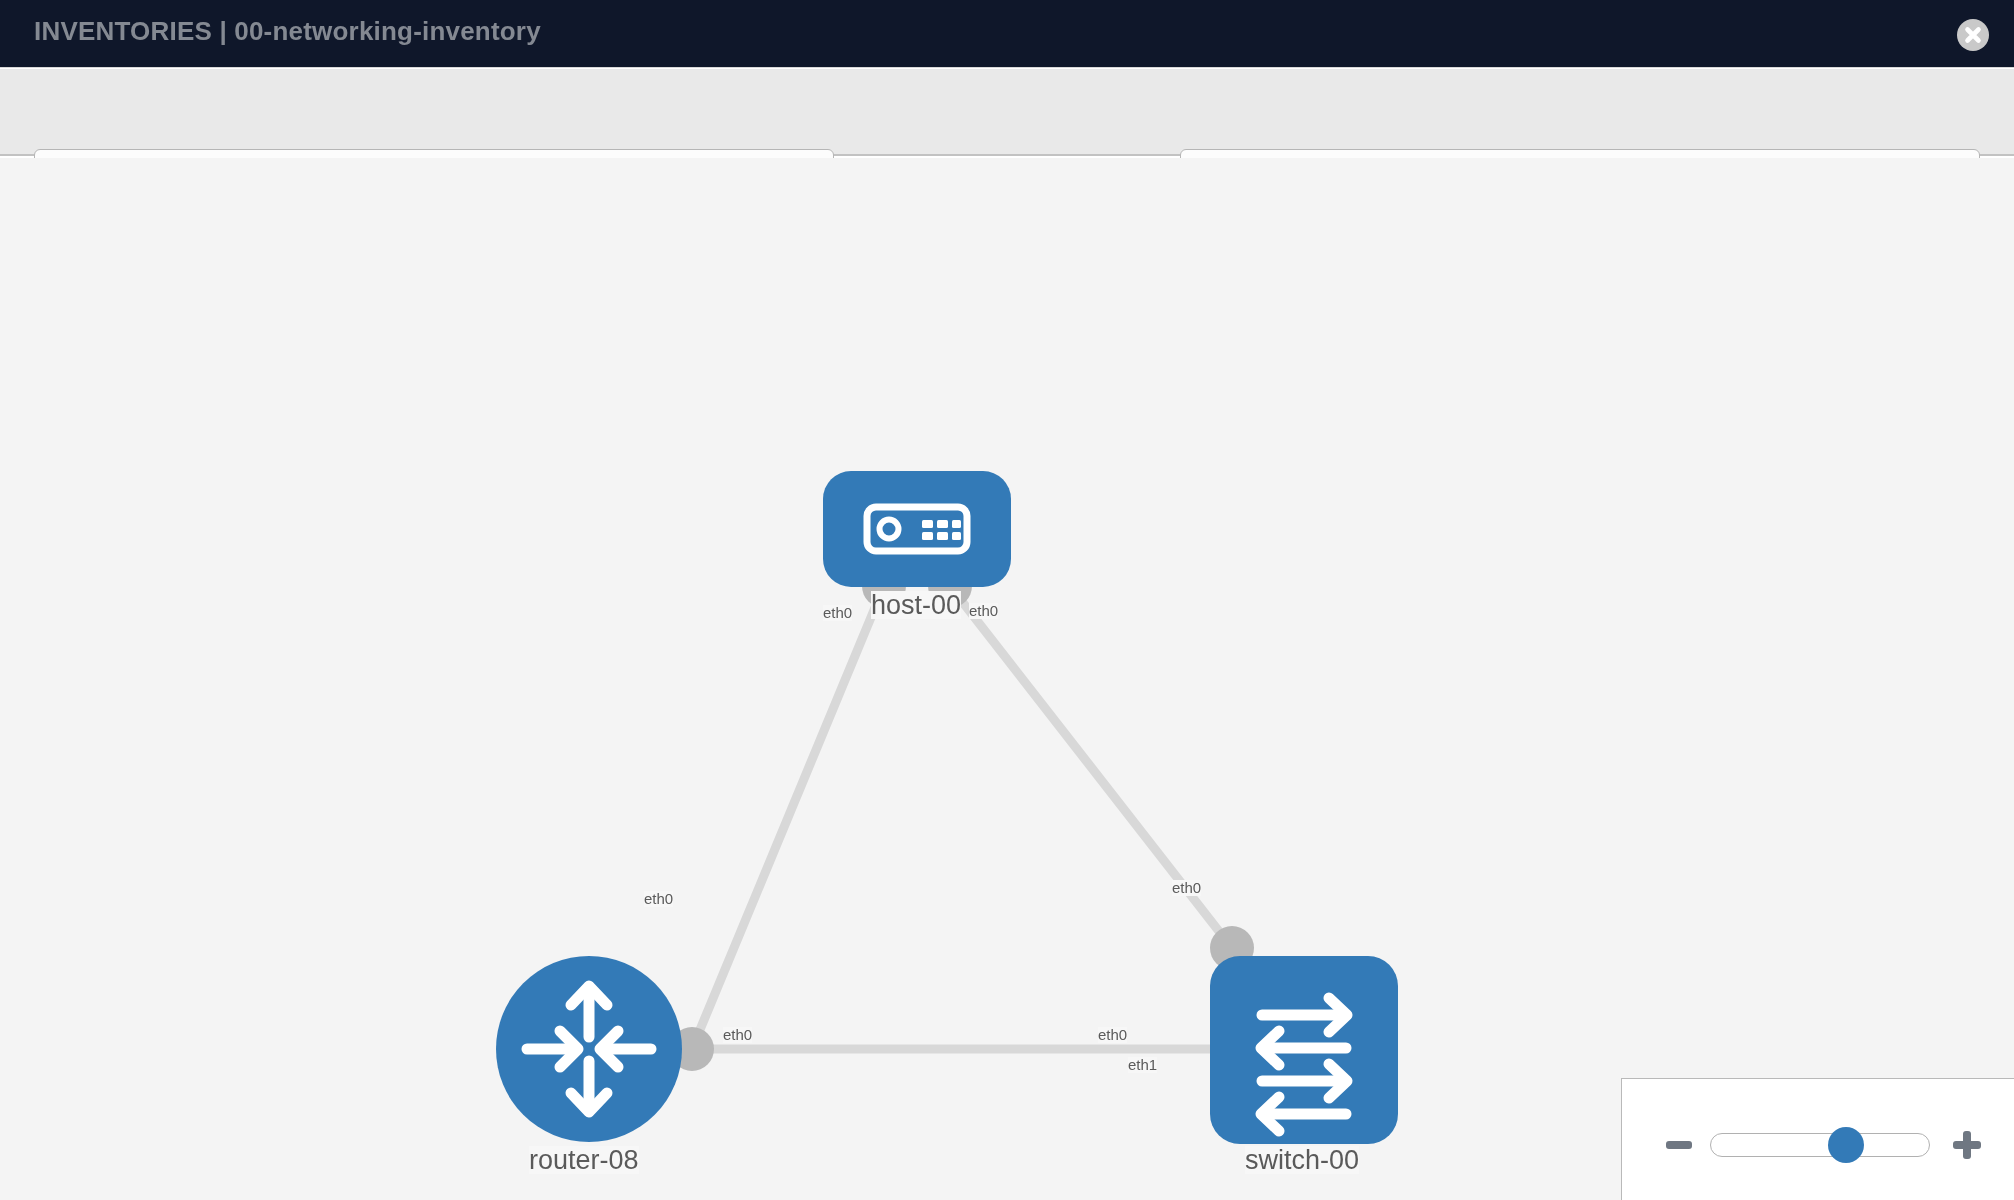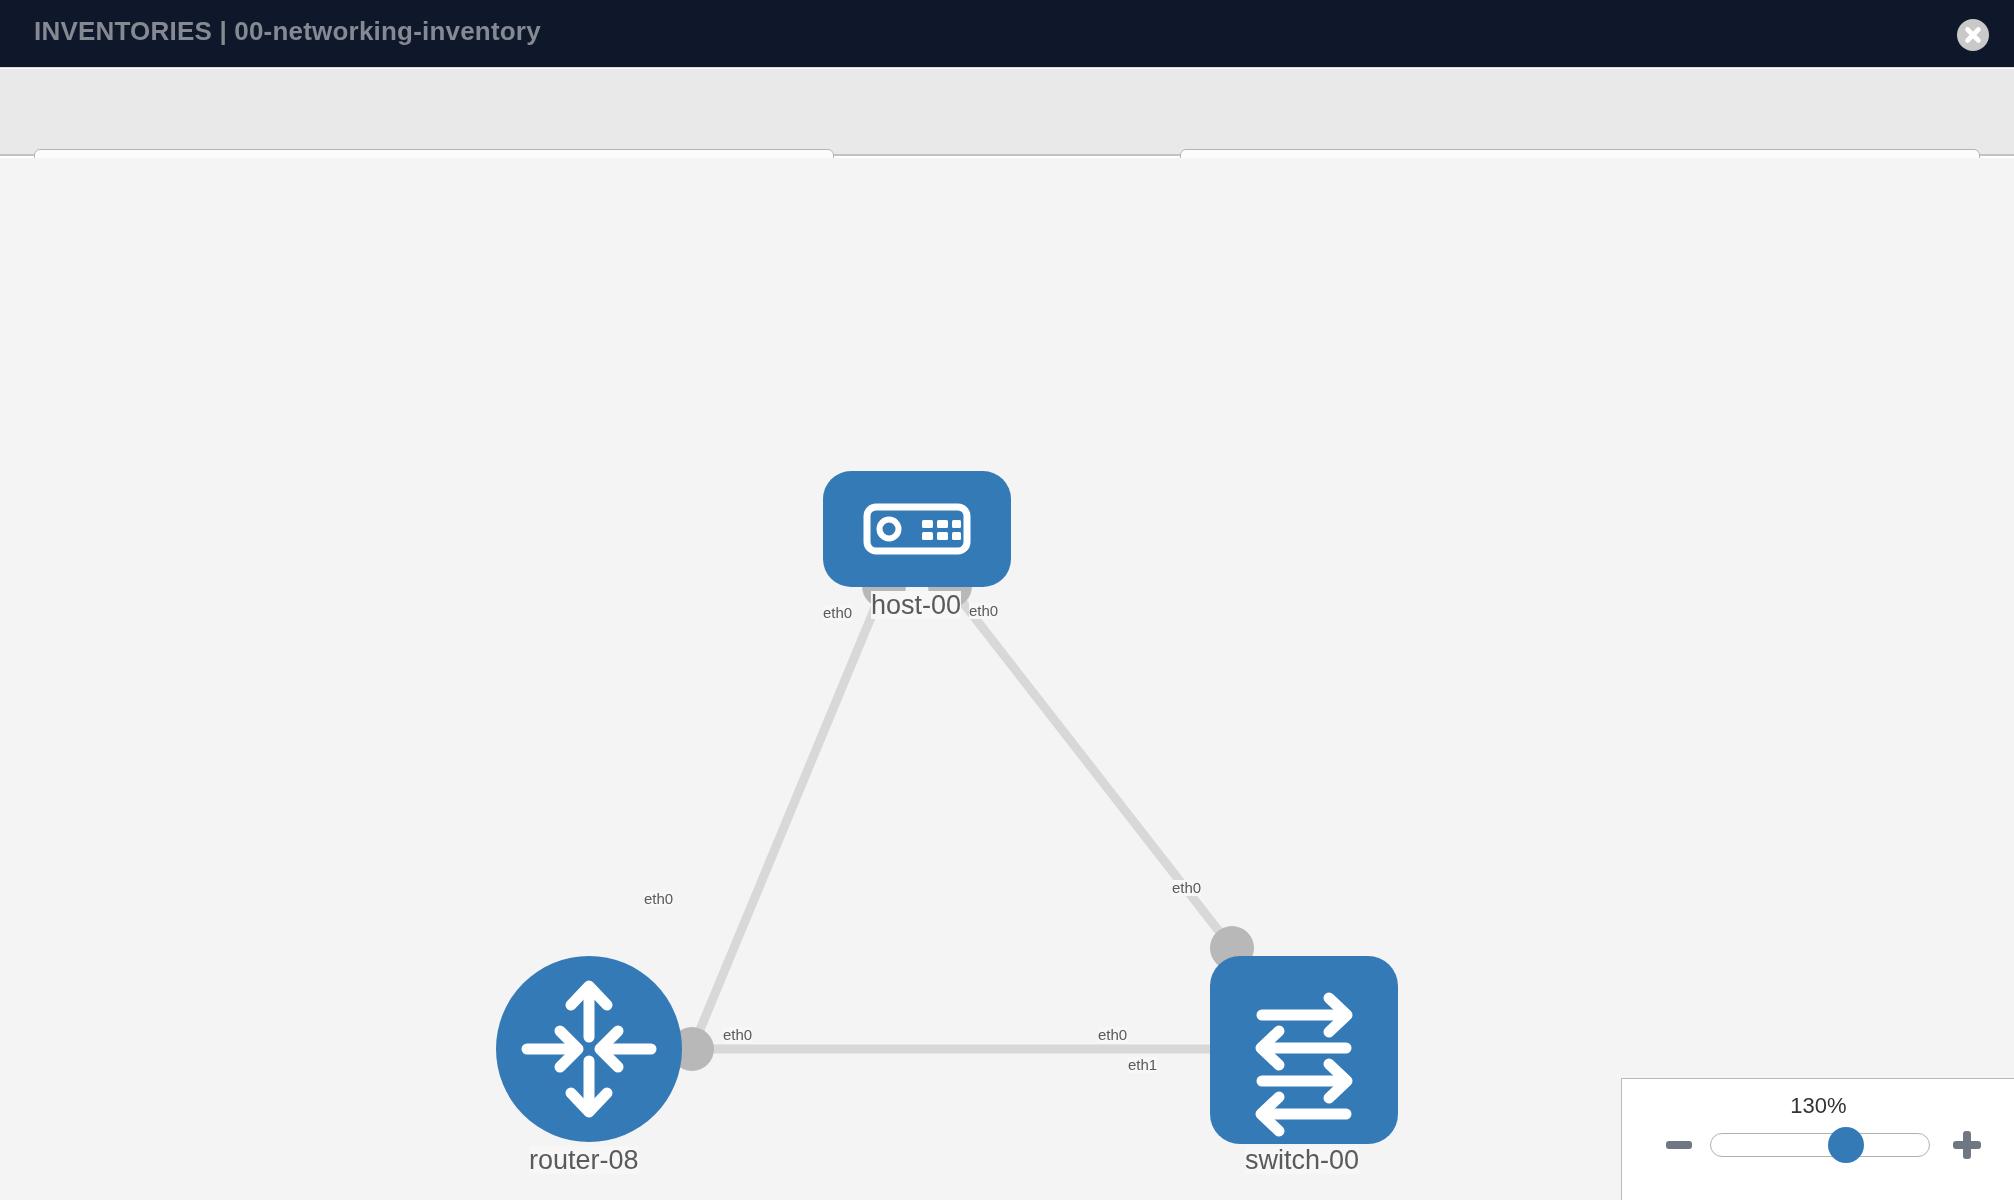--- a/index.html
+++ b/index.html
@@ -264,20 +264,19 @@
     <div class="nlabel edge-name" style="left:723px; top:869px;">eth0</div>
     <div class="nlabel edge-name" style="left:1098px; top:869px;">eth0</div>
     <div class="nlabel edge-name" style="left:1120px; top:899px;margin-left:8px;">eth1</div>
 
     <div class="node-hit" style="left:823px; top:313px; width:188px; height:116px;"></div>
     <div class="node-hit" style="left:496px; top:798px; width:186px; height:186px; border-radius:50%;"></div>
     <div class="node-hit" style="left:1210px; top:798px; width:188px; height:188px;"></div>
   </div>
 
   <div id="zoom-panel">
-    <div id="zoom-level">130%</div>
     <div id="zoom-minus"></div>
     <div id="zoom-track"></div>
     <div id="zoom-thumb" style="left: 206.4px;"></div>
     <div id="zoom-plus"></div>
   </div>
 
 </div>
 
 </body></html>

